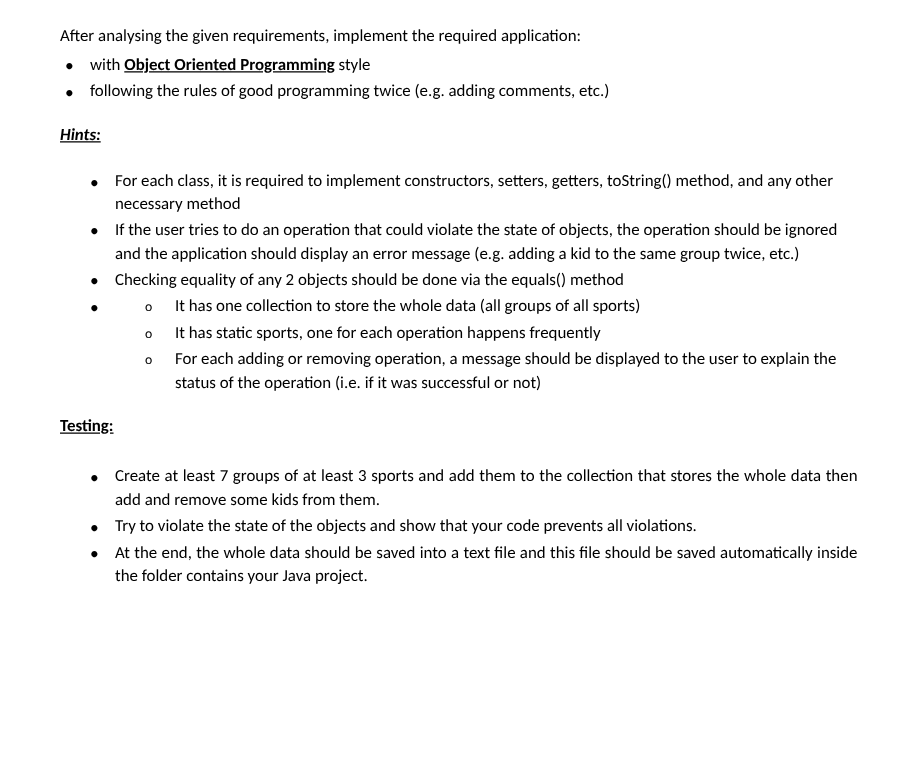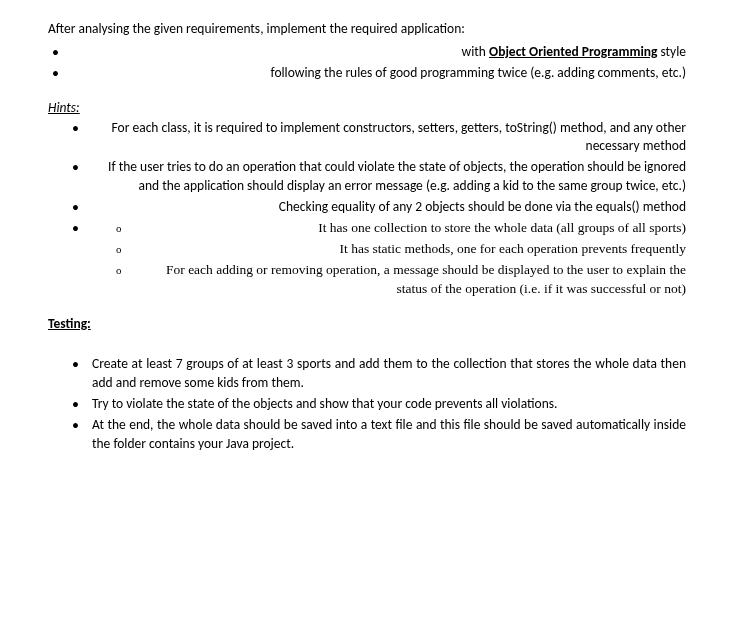--- a/index.html
+++ b/index.html
@@ -16,32 +16,31 @@
       color: #000000;
       padding: 20px 48px 20px 48px;
       line-height: 1.4;
     }
     .section-heading {
       font-weight: bold;
       text-decoration: underline;
       margin-bottom: 14px;
     }
     .hints-heading {
-      font-weight: normal;
+      font-weight: bold;
       font-style: italic;
       text-decoration: underline;
-      margin-bottom: 1px;
+      margin-bottom: 18px;
     }
     .intro-text {
       margin-bottom: 4px;
     }
     .bullet-list {
       list-style: none;
       padding-left: 0;
-      text-align: right;
     }
     .bullet-list > li {
       position: relative;
       padding-left: 24px;
       margin-bottom: 2px;
     }
     .bullet-list > li::before {
       content: "•";
       position: absolute;
       left: 4px;
@@ -50,21 +49,20 @@
     .bullet-list.indented > li {
       padding-left: 44px;
     }
     .bullet-list.indented > li::before {
       left: 24px;
     }
     .sub-list {
       list-style: none;
       padding-left: 0;
       margin-top: 0;
-      font-family: Liberation Serif, serif;
     }
     .sub-list > li {
       position: relative;
       padding-left: 48px;
       margin-bottom: 2px;
     }
     .sub-list > li::before {
       content: "o";
       position: absolute;
       left: 24px;
@@ -105,21 +103,21 @@
 
 <div>
   <div class="hints-heading">Hints:</div>
   <ul class="bullet-list indented">
     <li>For each class, it is required to implement constructors, setters, getters, toString() method, and any other necessary method</li>
     <li>If the user tries to do an operation that could violate the state of objects, the operation should be ignored and the application should display an error message (e.g. adding a kid to the same group twice, etc.)</li>
     <li>Checking equality of any 2 objects should be done via the equals() method</li>
     <li>
       <ul class="sub-list">
         <li>It has one collection to store the whole data (all groups of all sports)</li>
-        <li>It has static methods, one for each operation prevents frequently</li>
+        <li>It has static sports, one for each operation happens frequently</li>
         <li>For each adding or removing operation, a message should be displayed to the user to explain the status of the operation (i.e. if it was successful or not)</li>
       </ul>
     </li>
   </ul>
 </div>
 
 <div class="spacer"></div>
 
 <div class="justify-wrap">
   <div class="section-heading">Testing:</div>

